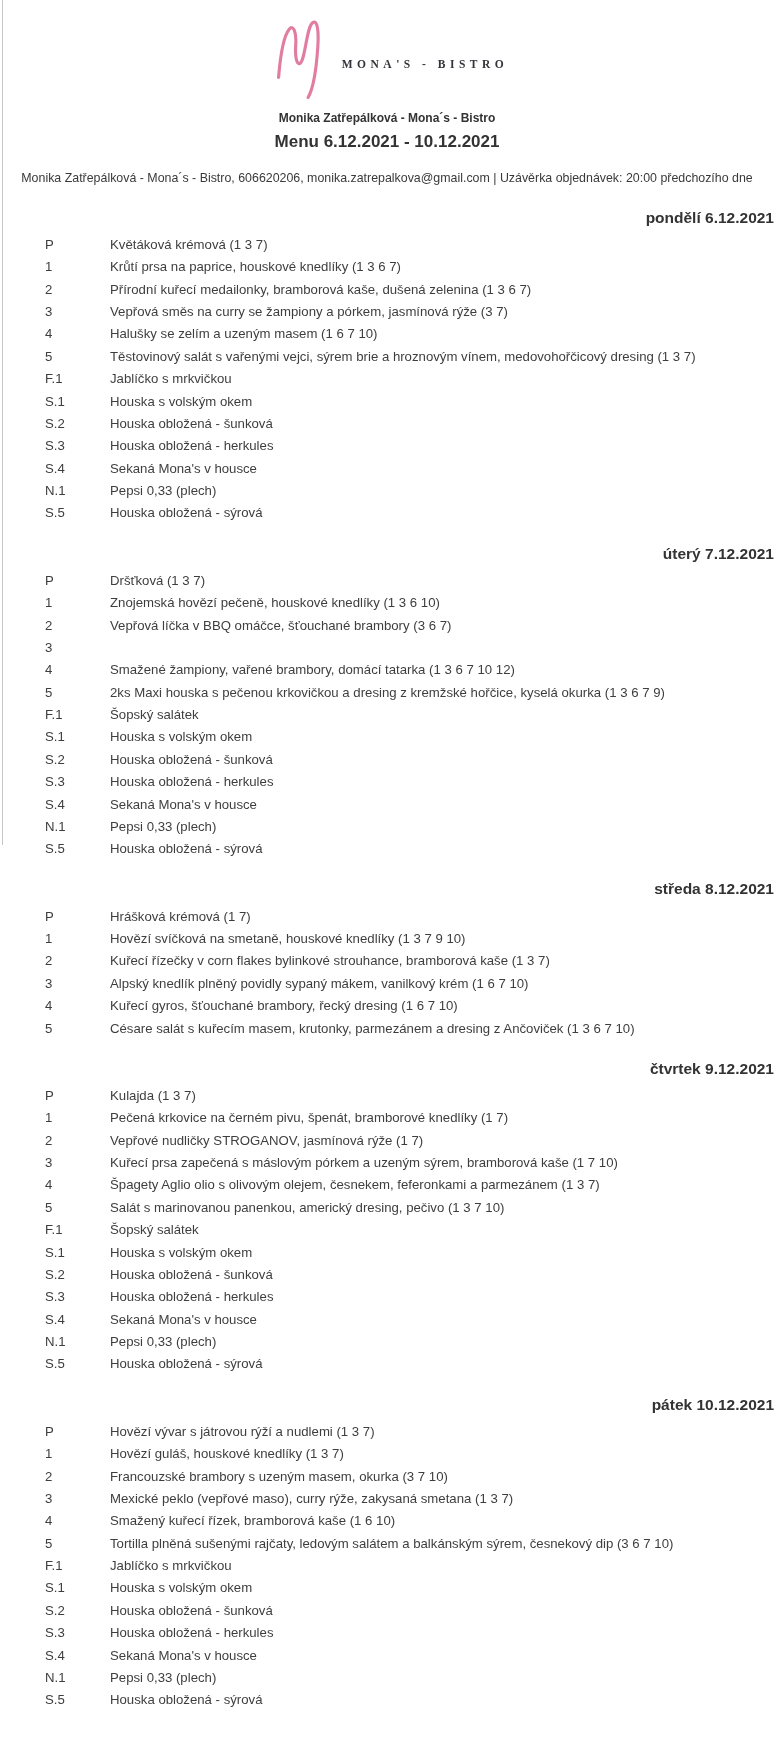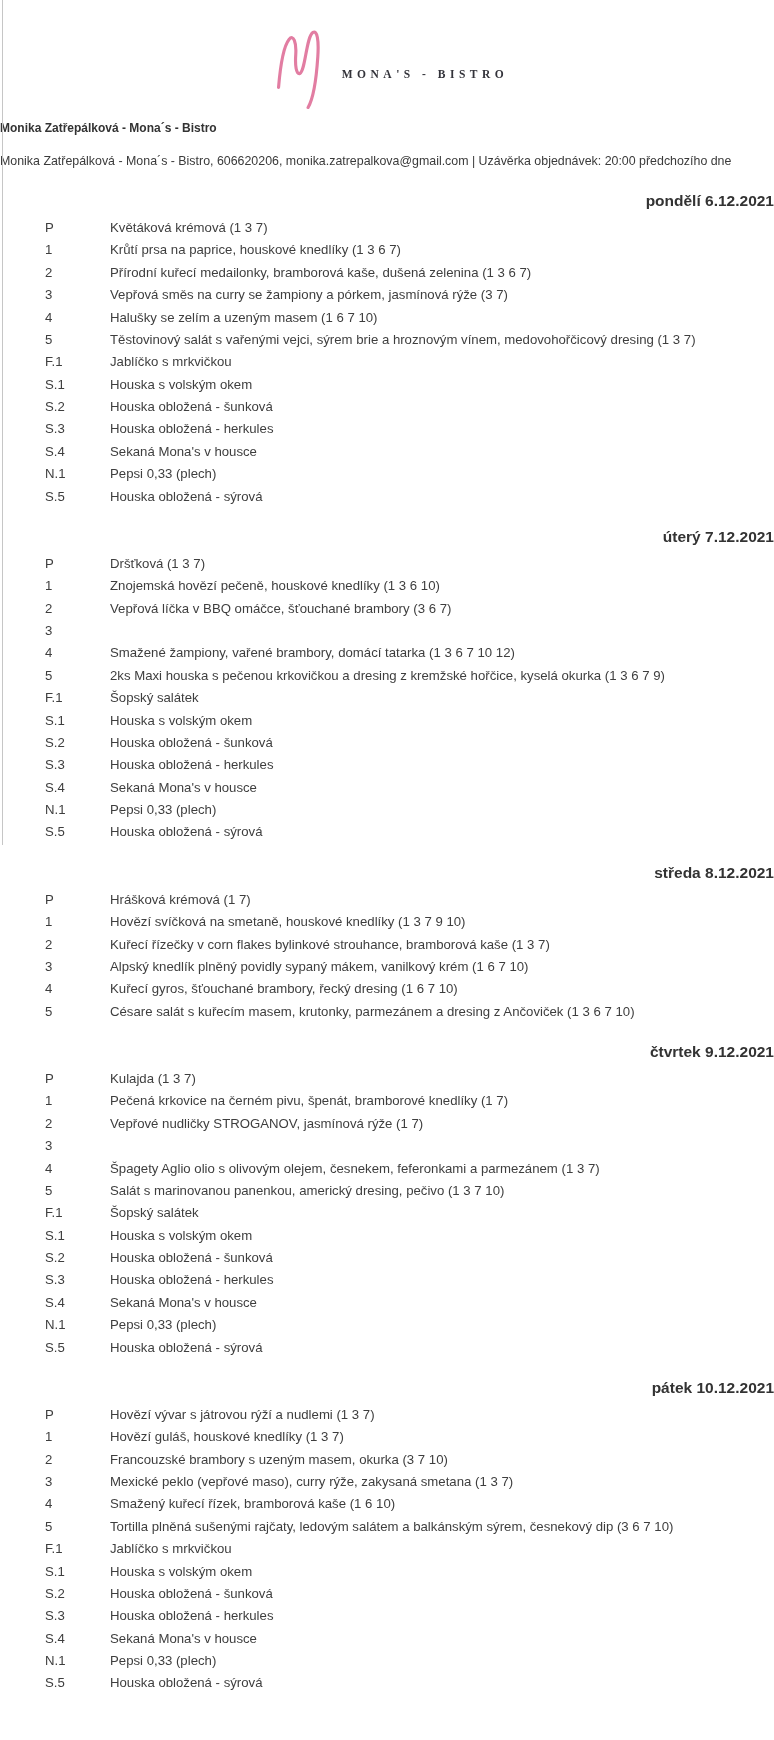--- a/index.html
+++ b/index.html
@@ -4,21 +4,21 @@
 <style>
   * { margin:0; padding:0; box-sizing:border-box; }
   html,body { background:#ffffff; }
   body {
     width:774px; min-height:1740px; margin:0 auto; position:relative;
     font-family:"Liberation Sans","DejaVu Sans",sans-serif;
     color:#3c3c3c; overflow-x:hidden;
   }
   .left-edge-line { position:absolute; left:2px; top:0; width:1px; height:845px; background:#c6c6c6; }
 
-  .header { padding-top:18px; }
+  .header { text-align:center; padding-top:8px; }
   .logo-row { display:flex; justify-content:center; align-items:center; height:88px; margin-top:4px; }
   .monogram { width:64px; height:86px; margin-right:12px; flex:0 0 auto; }
   .brand-name {
     font-family:"Liberation Serif","DejaVu Serif",serif;
     font-size:11.5px; font-weight:600; letter-spacing:4.5px; color:#33333a;
     transform:translateY(8px);
   }
   .page-title { font-size:12px; font-weight:700; color:#333333; margin-top:10px; line-height:1.4; }
   .menu-range { font-size:17px; font-weight:700; color:#333333; margin-top:3px; line-height:1.4; }
   .contact-line { font-size:12.4px; color:#3a3a3a; margin-top:16px; line-height:1.3; white-space:nowrap; }
@@ -37,20 +37,21 @@
 <div class="left-edge-line"></div>
 
 <header class="header">
   <div class="logo-row">
     <svg class="monogram" viewBox="0 0 70 115" xmlns="http://www.w3.org/2000/svg" aria-hidden="true">
       <path d="M 9,86 C 11,62 15,32 23,22 C 29,14.5 33,26 32,42 C 31,57 32.5,69 37.5,67.5 C 45,64 46,18 55,12.5 C 60.5,9.5 63,22 61.5,45 C 59.5,75 55,102 48.5,113" fill="none" stroke="#e27da2" stroke-width="4.2" stroke-linecap="round"></path>
     </svg>
     <span class="brand-name">MONA'S - BISTRO</span>
   </div>
   <div class="page-title">Monika Zatřepálková - Mona´s - Bistro</div>
+  <div class="menu-range">Menu 6.12.2021 - 10.12.2021</div>
   <div class="contact-line">Monika Zatřepálková - Mona´s - Bistro, 606620206, monika.zatrepalkova@gmail.com  |  Uzávěrka objednávek: 20:00 předchozího dne</div>
 </header>
 
 <main class="menu-days">
   <section class="day-section">
     <h2 class="day-heading">pondělí 6.12.2021</h2>
     <div class="day-items">
 
     <div class="menu-item-row">
         <span class="menu-item-code">P</span>
@@ -207,20 +208,21 @@
         <div class="menu-item-row">
         <span class="menu-item-code">1</span>
         <span class="menu-item-name">Pečená krkovice na černém pivu, špenát, bramborové knedlíky (1 7)</span>
       </div>
         <div class="menu-item-row">
         <span class="menu-item-code">2</span>
         <span class="menu-item-name">Vepřové nudličky STROGANOV, jasmínová rýže (1 7)</span>
       </div>
         <div class="menu-item-row">
         <span class="menu-item-code">3</span>
+        <span class="menu-item-name">Kuřecí prsa zapečená s máslovým pórkem a uzeným sýrem, bramborová kaše (1 7 10)</span>
       </div>
         <div class="menu-item-row">
         <span class="menu-item-code">4</span>
         <span class="menu-item-name">Špagety Aglio olio s olivovým olejem, česnekem, feferonkami a parmezánem (1 3 7)</span>
       </div>
         <div class="menu-item-row">
         <span class="menu-item-code">5</span>
         <span class="menu-item-name">Salát s marinovanou panenkou, americký dresing, pečivo (1 3 7 10)</span>
       </div>
         <div class="menu-item-row">

